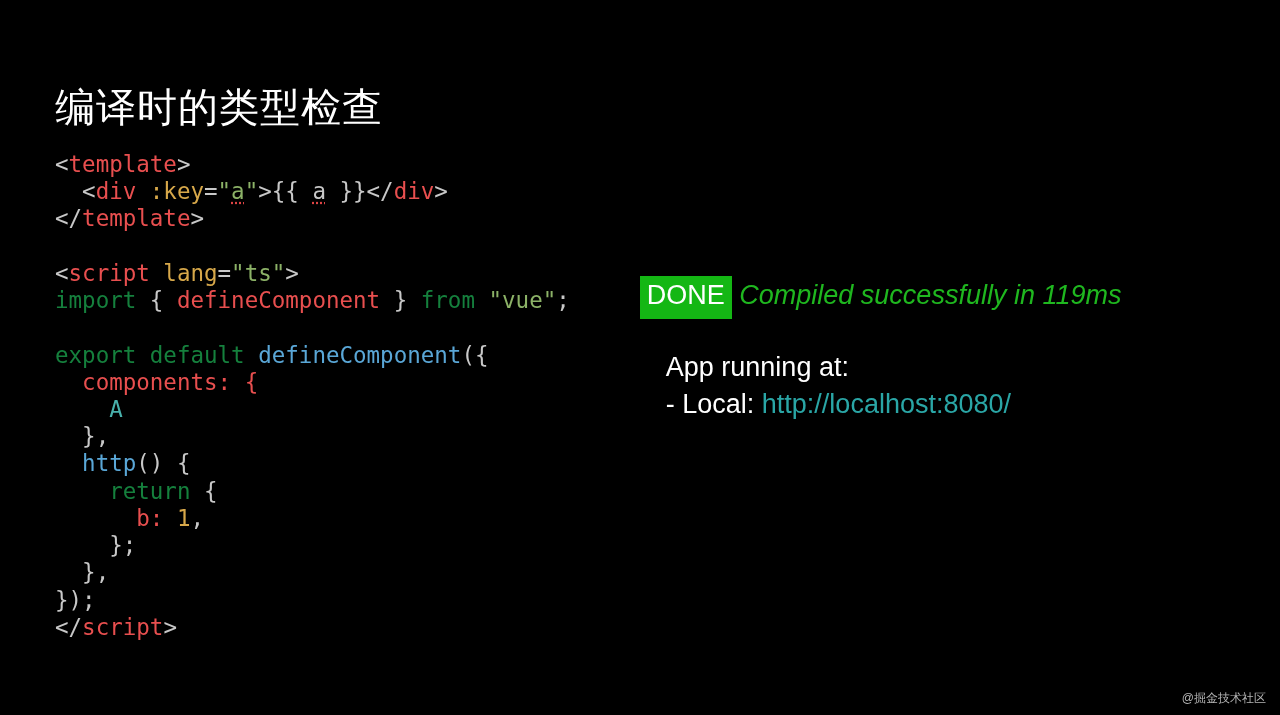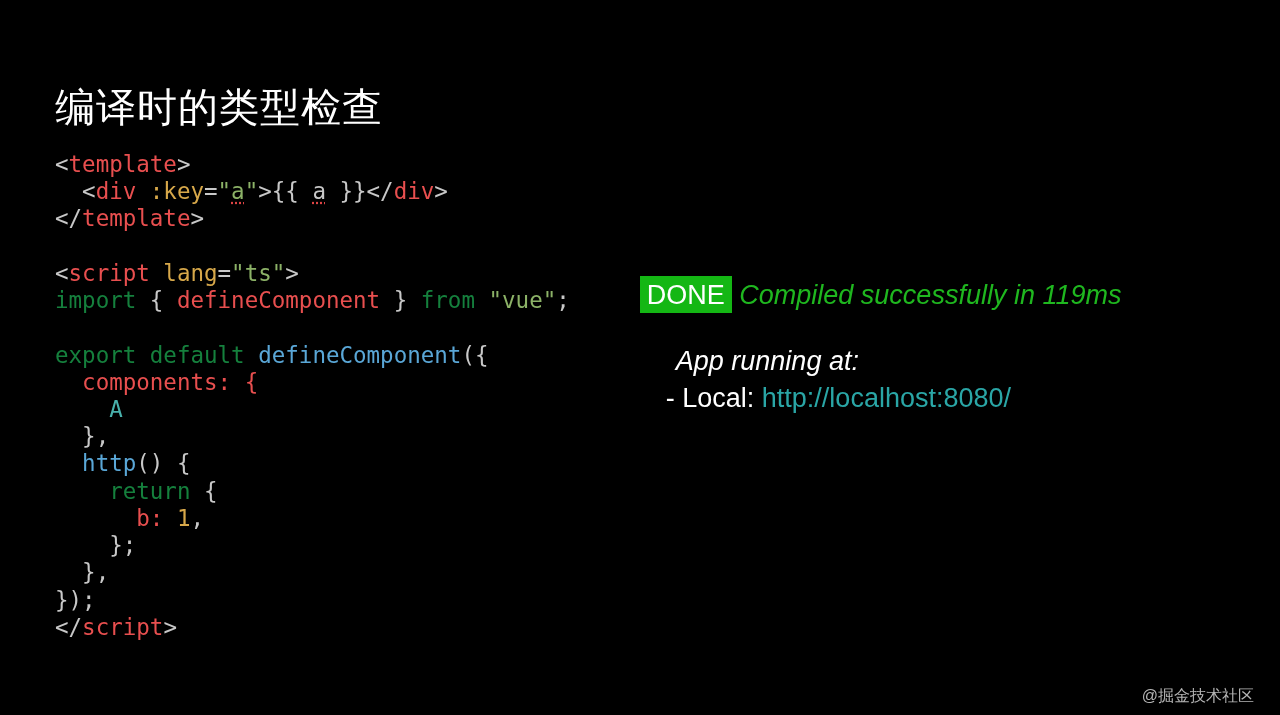--- a/index.html
+++ b/index.html
@@ -37,36 +37,36 @@
   }
   .terminal-block {
     margin-top: 125px;
     font-family: -apple-system, "Helvetica Neue", Arial, sans-serif;
     font-size: 27px;
     line-height: 1.35;
   }
   .done-badge {
     background: #14b714;
     color: #fff;
-    padding: 1px 7px 0 7px;
+    padding: 1px 7px 6px 7px;
     font-weight: 400;
     display: inline-block;
   }
   .success-text {
     color: #1fb71f;
     font-style: italic;
   }
-  .running-line { color:#fff; margin-top: 30px; margin-left: 36px; font-style: italic; }
+  .running-line { color:#fff; margin-top: 30px; margin-left: 26px; }
   .local-line   { color:#fff; margin-left: 26px; }
   .url { color: #2aa6a6; text-align: right; }
   .watermark {
     position: absolute;
-    right: 26px;
+    right: 14px;
     bottom: 8px;
-    font-size: 16px;
+    font-size: 12px;
     color: #b5b5b5;
     font-family: sans-serif;
   }
 
   
   .red    { color: #e84f4f; margin-top: 12px; }
   .yel    { color: #d7a84a; }
   .grn    { color: #8cb267; }
   .blu    { color: #5aa7d7; }
   .pur    { color: #15803d; }

